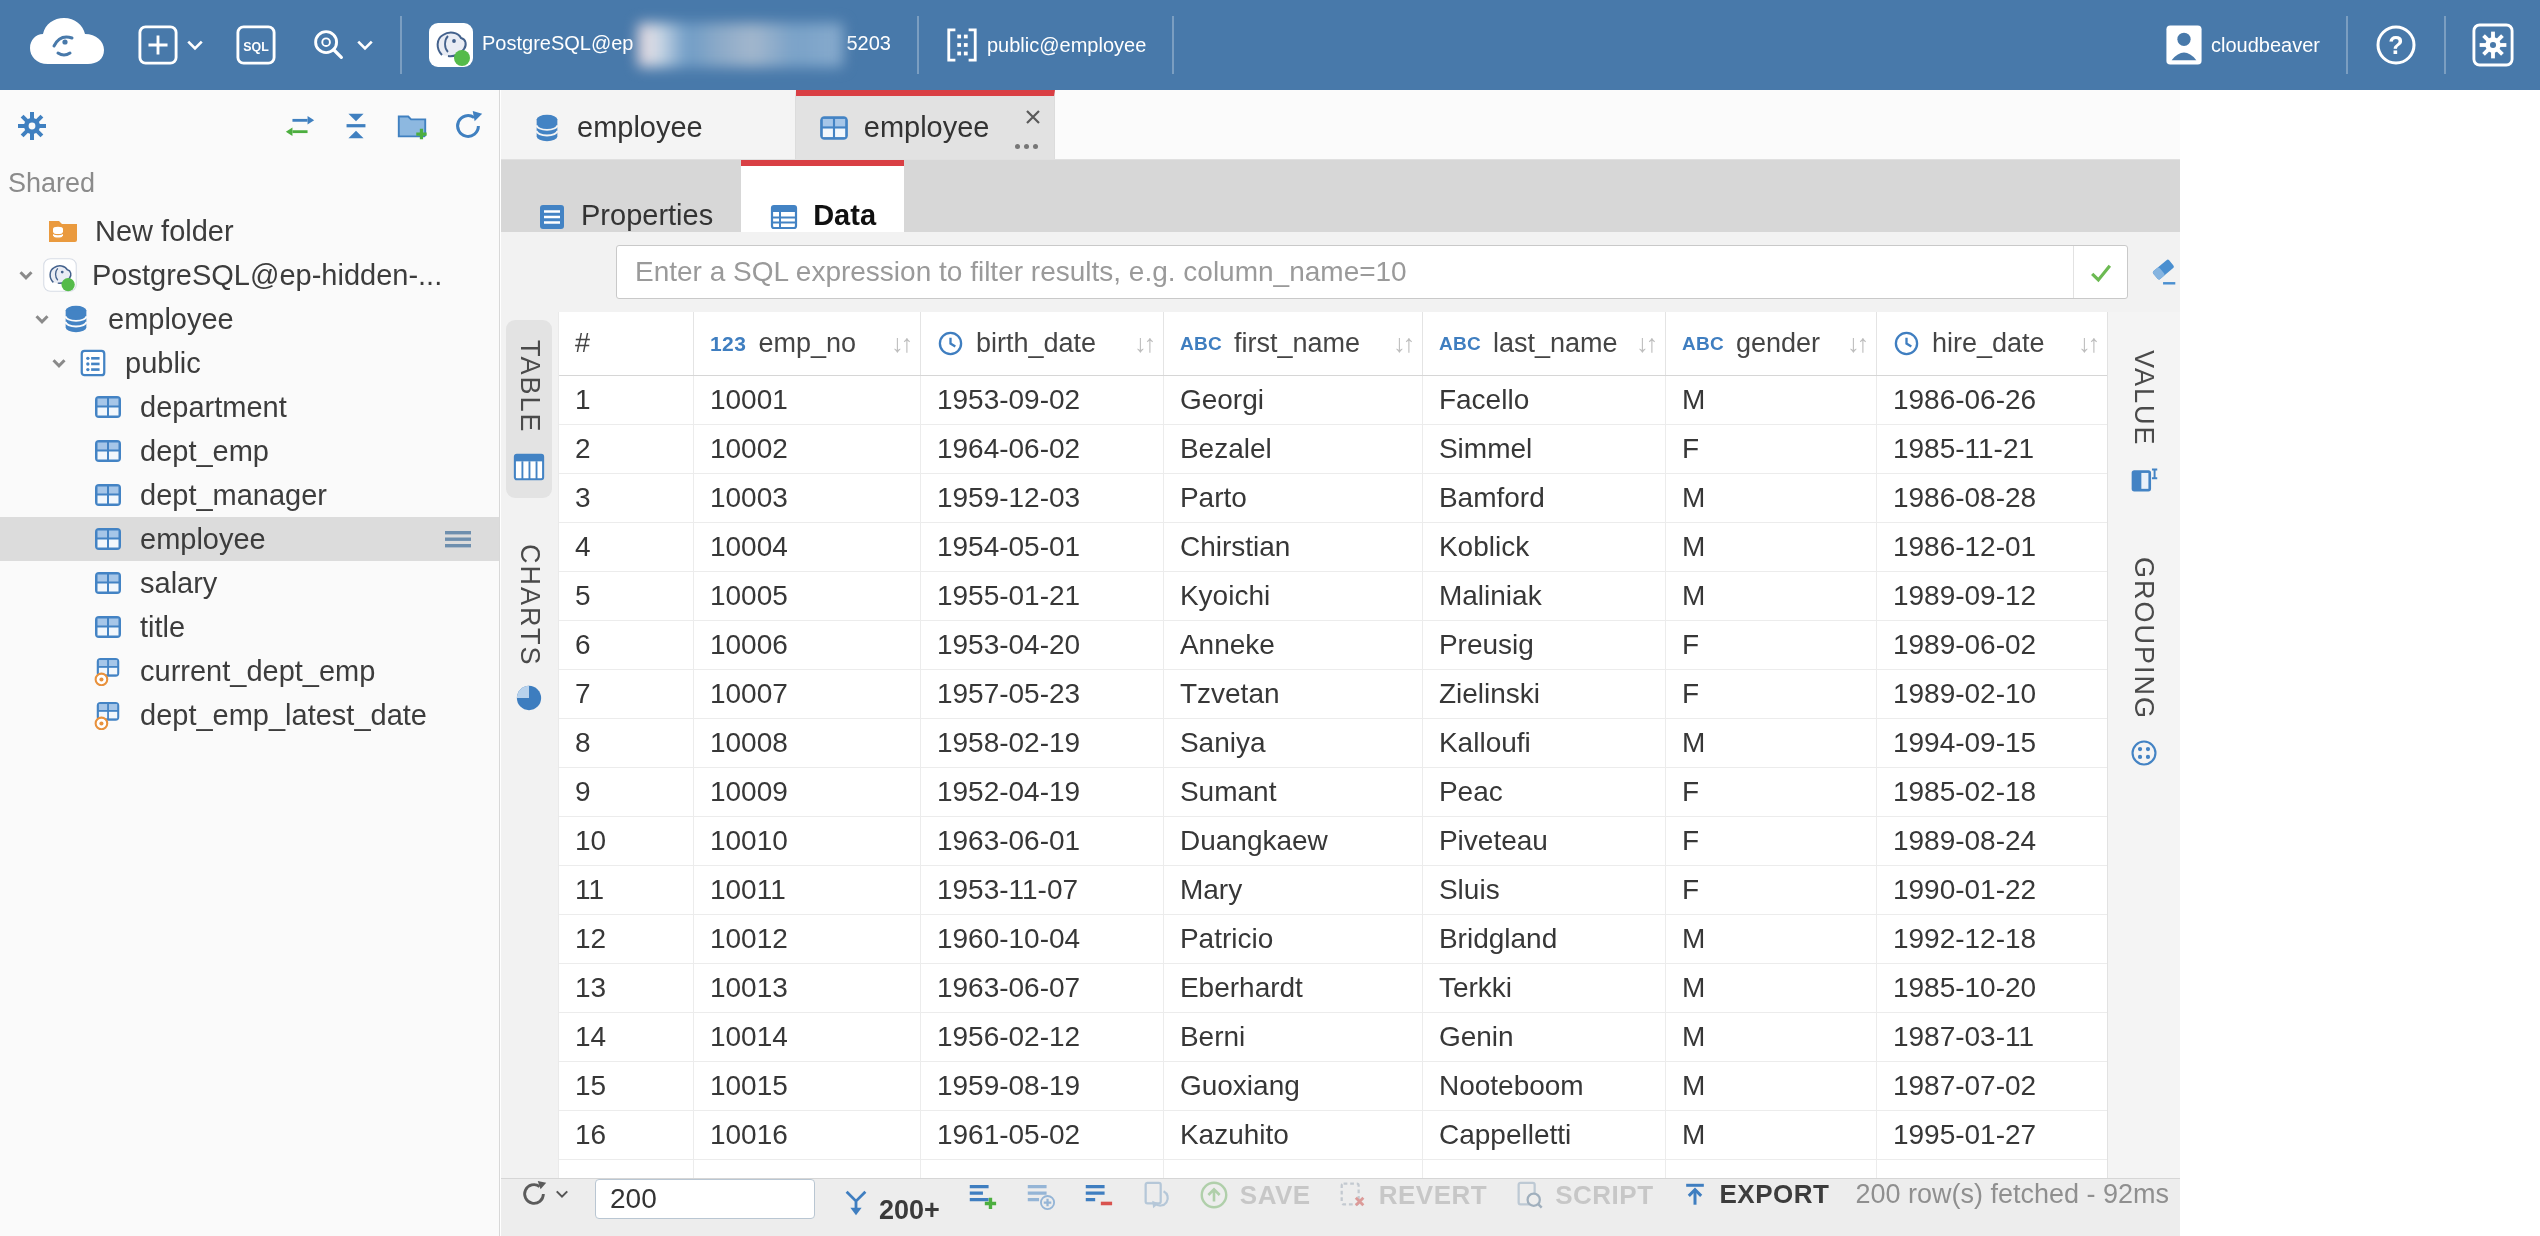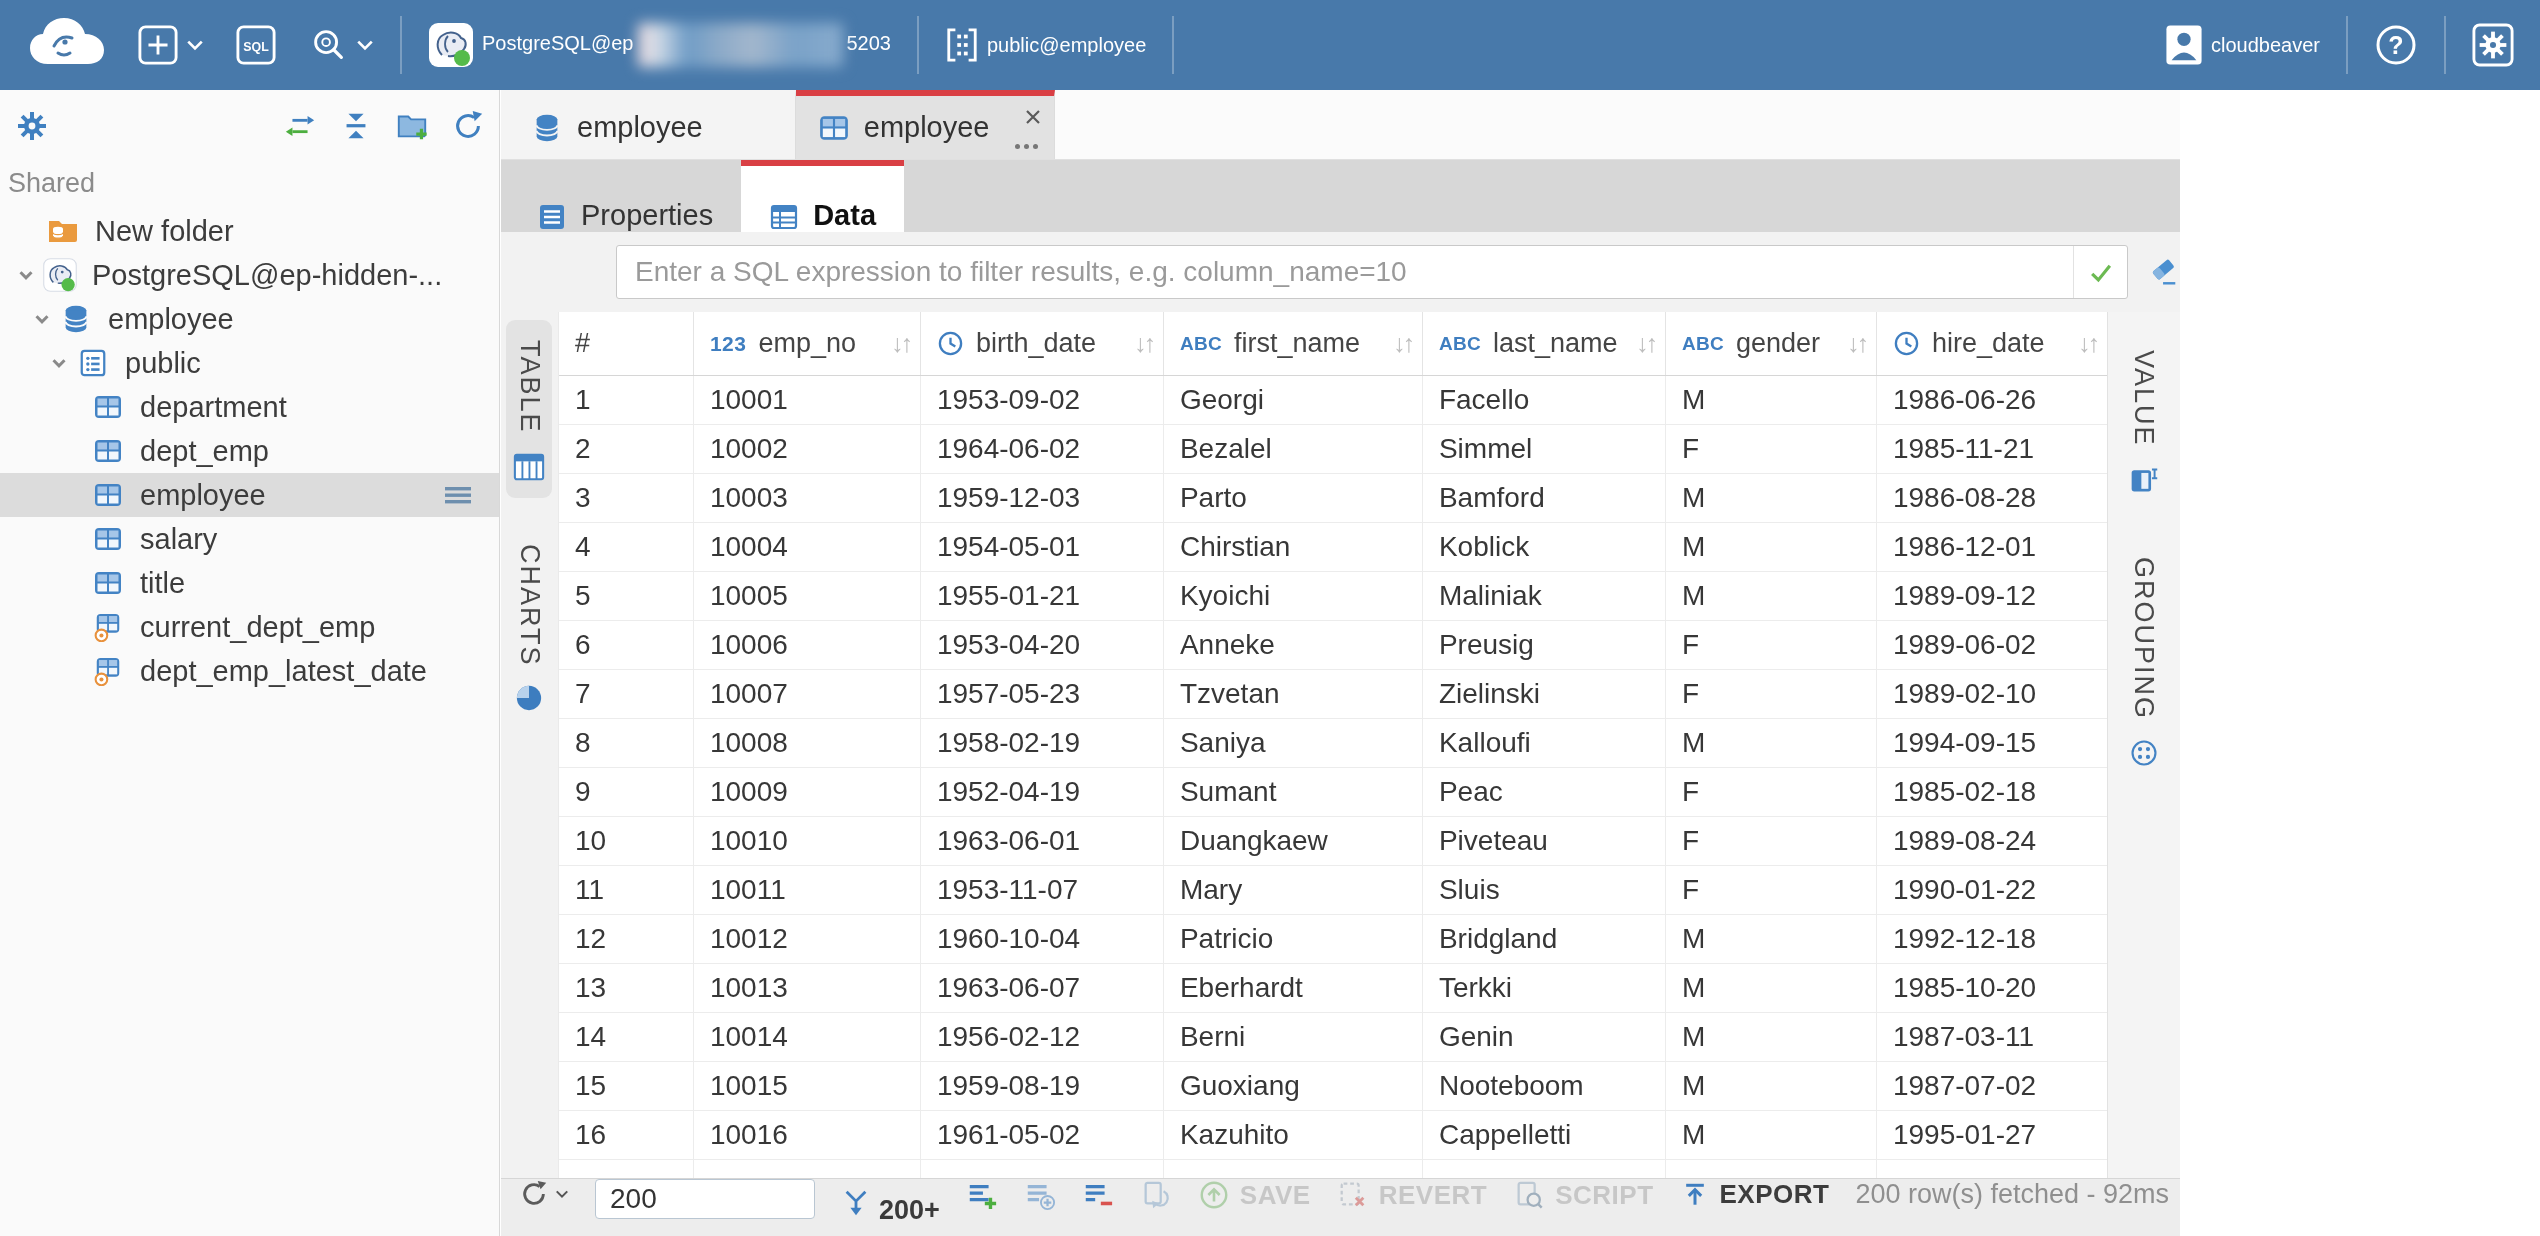--- a/index.html
+++ b/index.html
@@ -345,20 +345,32 @@
             <rect x="2" y="4" width="26" height="22" rx="4" fill="#4383c4"></rect>
             <rect x="4.5" y="6.5" width="9.5" height="7" fill="#a6c6e8"></rect>
               <rect x="16" y="6.5" width="9.5" height="7" fill="#a6c6e8"></rect>
             <rect x="4.5" y="15.5" width="9.5" height="8" fill="#f2f7fc"></rect>
               <rect x="16" y="15.5" width="9.5" height="8" fill="#f2f7fc"></rect>
           </svg>
         </span>
         <span>dept_emp</span>
       </li>
 
+      <li class="tree-item ind-tbl">
+        <span class="t-ico">
+          <svg width="30" height="30" viewBox="0 0 30 30">
+            <rect x="2" y="4" width="26" height="22" rx="4" fill="#4383c4"></rect>
+            <rect x="4.5" y="6.5" width="9.5" height="7" fill="#a6c6e8"></rect>
+              <rect x="16" y="6.5" width="9.5" height="7" fill="#a6c6e8"></rect>
+            <rect x="4.5" y="15.5" width="9.5" height="8" fill="#f2f7fc"></rect>
+              <rect x="16" y="15.5" width="9.5" height="8" fill="#f2f7fc"></rect>
+          </svg>
+        </span>
+        <span>dept_manager</span>
+      </li>
 
       <li class="tree-item ind-tbl selected">
         <span class="t-ico">
           <svg width="30" height="30" viewBox="0 0 30 30">
             <rect x="2" y="4" width="26" height="22" rx="4" fill="#4383c4"></rect>
             <rect x="4.5" y="6.5" width="9.5" height="7" fill="#a6c6e8"></rect>
               <rect x="16" y="6.5" width="9.5" height="7" fill="#a6c6e8"></rect>
             <rect x="4.5" y="15.5" width="9.5" height="8" fill="#f2f7fc"></rect>
               <rect x="16" y="15.5" width="9.5" height="8" fill="#f2f7fc"></rect>
           </svg>

